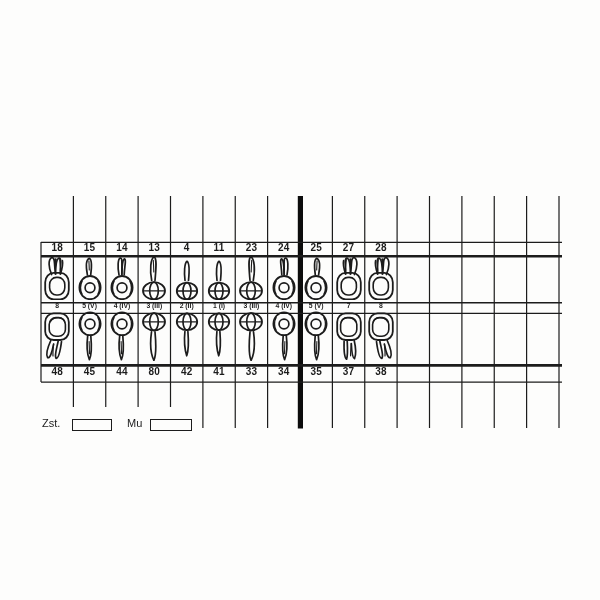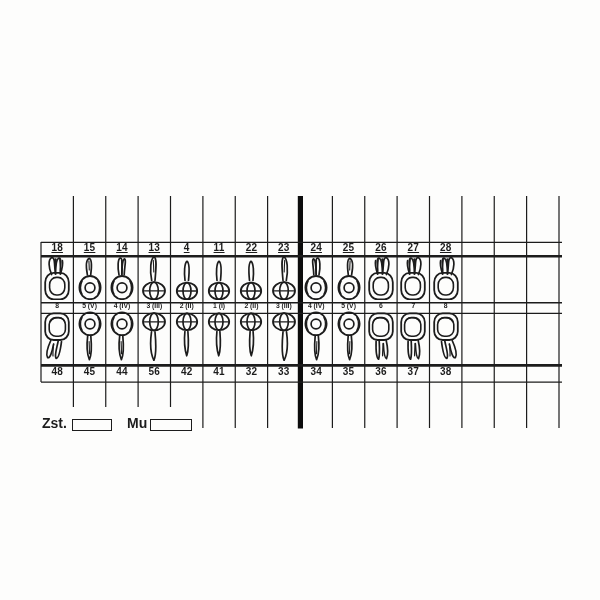--- a/index.html
+++ b/index.html
@@ -9,31 +9,31 @@
     font-family:"Liberation Sans", sans-serif; color:#1c1c1c;
   }
   .grid-svg { position:absolute; left:0; top:0; }
 
   .columns {
     position:absolute; left:41px; top:242px; width:518px; height:140px;
     display:flex;
   }
   .col { width:32.375px; display:flex; flex-direction:column; align-items:center; }
   .cell { width:100%; display:flex; align-items:center; justify-content:center; }
-  .num-top    { height:14px;   font-size:10px;  font-weight:700; letter-spacing:0.2px;text-decoration:underline; }
+  .num-top    { height:14px;   font-size:10px;  font-weight:700; letter-spacing:0.2px; }
   .tooth-up   { height:46.8px; align-items:flex-end; }
   .tooth-up svg { display:block; margin-bottom:0.6px; }
   .mid-label  { height:10.8px; font-size:6.8px; font-weight:700; white-space:nowrap; }
   .tooth-down { height:51.6px; align-items:flex-start; }
   .tooth-down svg { display:block; margin-top:1px; }
   .num-bottom { height:25px; font-size:10px; font-weight:700; letter-spacing:0.2px; }
   svg.mirror { transform:scaleX(-1); }
 
   .footer-label {
-    position:absolute; font-size:14px; font-weight:700; line-height:12px;
+    position:absolute; font-size:11px; font-weight:400; line-height:12px;
   }
   .zst-label { left:42px; top:417px; }
   .mu-label  { left:127px; top:417px; }
   .form-box {
     position:absolute; top:418.5px; height:10.5px;
     border:1.4px solid #1c1c1c; background:#fdfdfc;
   }
   .zst-box { left:72px;  width:38px; }
   .mu-box  { left:150px; width:40px; }
 
@@ -211,21 +211,21 @@
         <svg width="30" height="46" viewBox="0 0 30 46">
             <use href="#g-canine-upper" xlink:href="#g-canine-upper"></use>
           </svg>
       </div>
       <div class="cell mid-label">3 (III)</div>
       <div class="cell tooth-down">
         <svg width="30" height="50" viewBox="0 0 30 50">
             <use href="#g-canine-lower" xlink:href="#g-canine-lower"></use>
           </svg>
       </div>
-      <div class="cell num-bottom">56</div>
+      <div class="cell num-bottom">80</div>
     </div>
 
     <div class="col">
       <div class="cell num-top">4</div>
       <div class="cell tooth-up">
         <svg width="30" height="46" viewBox="0 0 30 46">
             <use href="#g-incisor-upper" xlink:href="#g-incisor-upper"></use>
           </svg>
       </div>
       <div class="cell mid-label">2 (II)</div>
@@ -247,35 +247,20 @@
       <div class="cell mid-label">1 (I)</div>
       <div class="cell tooth-down">
         <svg width="30" height="50" viewBox="0 0 30 50">
             <use href="#g-incisor-lower" xlink:href="#g-incisor-lower"></use>
           </svg>
       </div>
       <div class="cell num-bottom">41</div>
     </div>
 
 
-    <div class="col">
-      <div class="cell num-top">22</div>
-      <div class="cell tooth-up">
-        <svg width="30" height="46" viewBox="0 0 30 46" class="mirror">
-            <use href="#g-incisor-upper" xlink:href="#g-incisor-upper"></use>
-          </svg>
-      </div>
-      <div class="cell mid-label">2 (II)</div>
-      <div class="cell tooth-down">
-        <svg width="30" height="50" viewBox="0 0 30 50" class="mirror">
-            <use href="#g-incisor-lower" xlink:href="#g-incisor-lower"></use>
-          </svg>
-      </div>
-      <div class="cell num-bottom">32</div>
-    </div>
 
     <div class="col">
       <div class="cell num-top">23</div>
       <div class="cell tooth-up">
         <svg width="30" height="46" viewBox="0 0 30 46" class="mirror">
             <use href="#g-canine-upper" xlink:href="#g-canine-upper"></use>
           </svg>
       </div>
       <div class="cell mid-label">3 (III)</div>
       <div class="cell tooth-down">
@@ -311,35 +296,20 @@
       </div>
       <div class="cell mid-label">5 (V)</div>
       <div class="cell tooth-down">
         <svg width="30" height="50" viewBox="0 0 30 50" class="mirror">
             <use href="#g-premolar-lower" xlink:href="#g-premolar-lower"></use>
           </svg>
       </div>
       <div class="cell num-bottom">35</div>
     </div>
 
-    <div class="col">
-      <div class="cell num-top">26</div>
-      <div class="cell tooth-up">
-        <svg width="30" height="46" viewBox="0 0 30 46" class="mirror">
-            <use href="#g-molar-upper" xlink:href="#g-molar-upper"></use>
-          </svg>
-      </div>
-      <div class="cell mid-label">6</div>
-      <div class="cell tooth-down">
-        <svg width="30" height="50" viewBox="0 0 30 50" class="mirror">
-            <use href="#g-molar-lower" xlink:href="#g-molar-lower"></use>
-          </svg>
-      </div>
-      <div class="cell num-bottom">36</div>
-    </div>
 
     <div class="col">
       <div class="cell num-top">27</div>
       <div class="cell tooth-up">
         <svg width="30" height="46" viewBox="0 0 30 46" class="mirror">
             <use href="#g-molar-upper" xlink:href="#g-molar-upper"></use>
           </svg>
       </div>
       <div class="cell mid-label">7</div>
       <div class="cell tooth-down">

